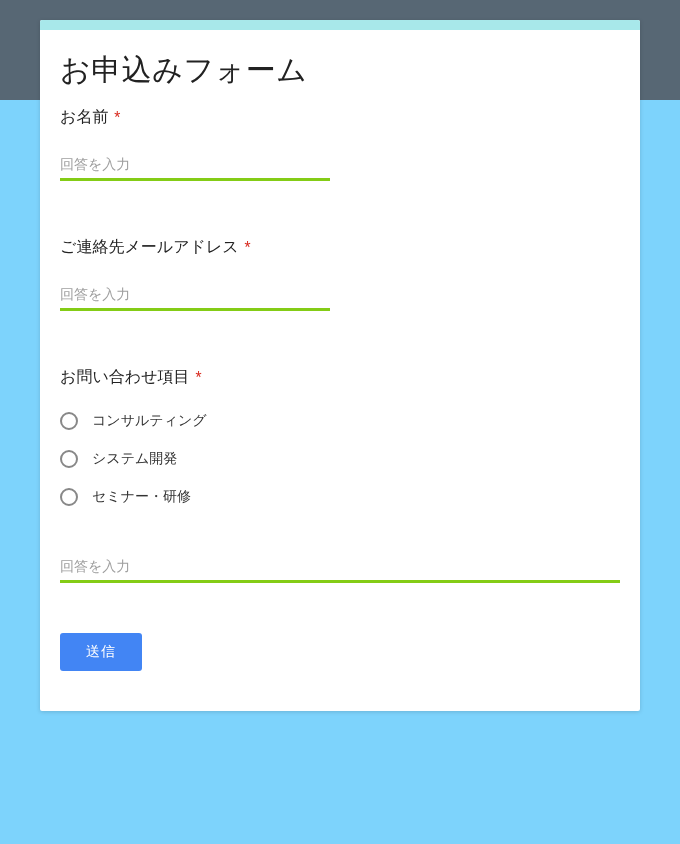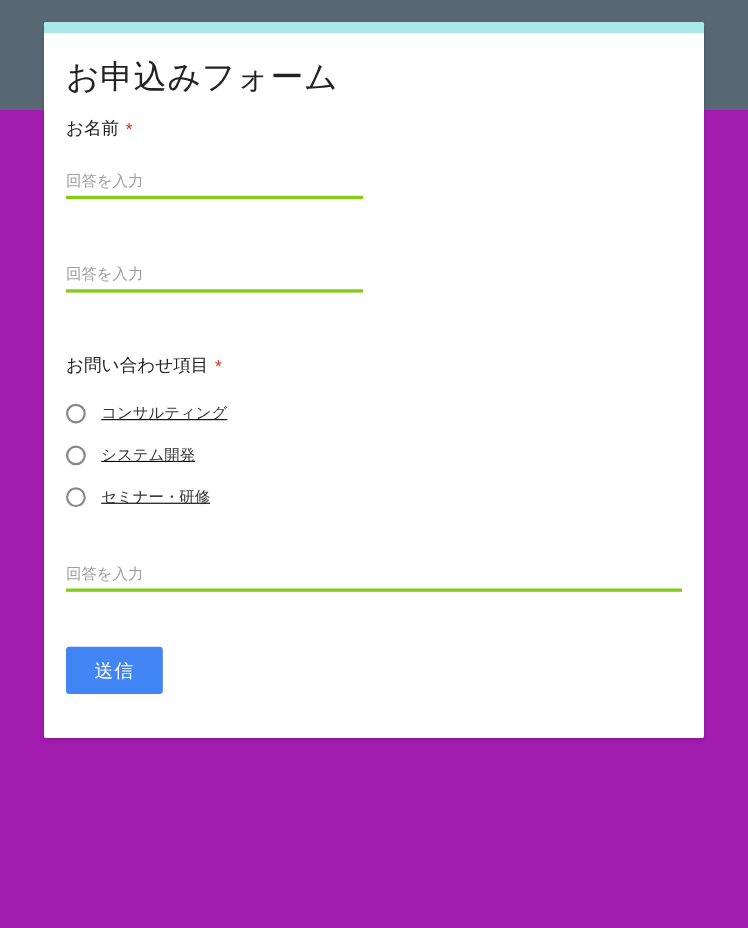--- a/index.html
+++ b/index.html
@@ -10,21 +10,21 @@
     body {
       font-family: -apple-system, BlinkMacSystemFont, "Segoe UI", Roboto, "Hiragino Kaku Gothic ProN", "ヒラギノ角ゴ ProN W3", Meiryo, sans-serif;
       background: #f0f2f5;
       width: 680px;
       height: 844px;
       overflow: hidden;
     }
     .page-bg {
       width: 100%;
       height: 100%;
-      background: #a21caf;
+      background: #7dd3fc;
       position: relative;
     }
     .header-bar {
       width: 100%;
       height: 100px;
       background: #576774;
       position: absolute;
       top: 0;
       left: 0;
     }
@@ -91,21 +91,20 @@
     .text-input::placeholder {
       color: #9e9e9e;
     }
     .text-input.wide {
       width: 100%;
     }
     .radio-option {
       display: flex;
       align-items: flex-end;
       margin-bottom: 20px;
-      text-decoration: underline;
     }
     .radio-circle {
       width: 18px;
       height: 18px;
       border: 2px solid #888;
       border-radius: 50%;
       margin-right: 14px;
       flex-shrink: 0;
     }
     .radio-label {
@@ -113,21 +112,21 @@
       color: #333;
     }
     .submit-row {
       margin-bottom: 16px;
     }
     .submit-btn {
       background: #4285f4;
       color: #fff;
       border: none;
       border-radius: 3px;
-      font-size: 17px;
+      font-size: 14px;
       padding: 10px 26px;
       cursor: pointer;
       letter-spacing: 1px;
     }
     .footer-note {
       font-size: 11px;
       color: #888;
     }
   </style>
 </head>
@@ -144,20 +143,24 @@
 
       <div class="field-group">
         <label class="field-label">
           <span>お名前</span>
           <span class="asterisk">*</span>
         </label>
         <input type="text" class="text-input" placeholder="回答を入力" style="">
       </div>
 
       <div class="field-group">
+        <label class="field-label">
+          <span>ご連絡先メールアドレス</span>
+          <span class="asterisk">*</span>
+        </label>
         <input type="text" class="text-input" placeholder="回答を入力" style="">
       </div>
 
       <div class="field-group radio-group">
         <label class="field-label">
           <span>お問い合わせ項目</span>
           <span class="asterisk">*</span>
         </label>
         <div class="radio-option">
           <span class="radio-circle"></span>

